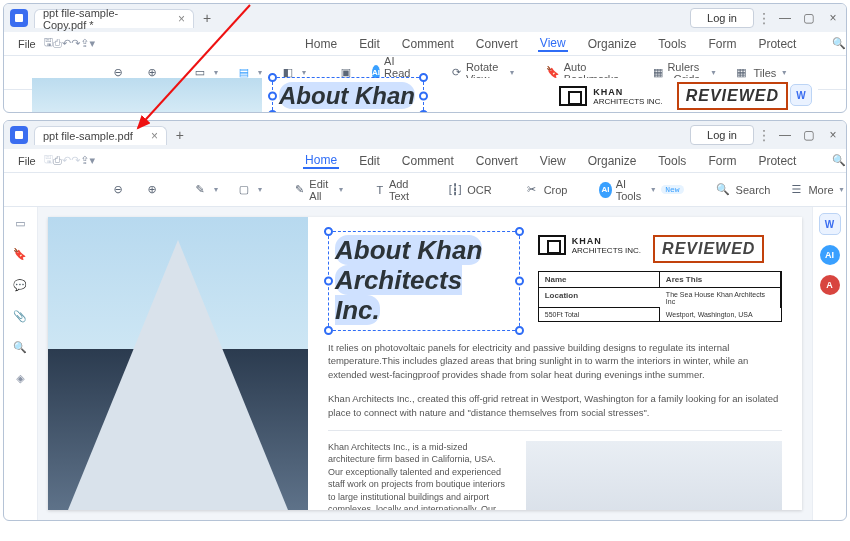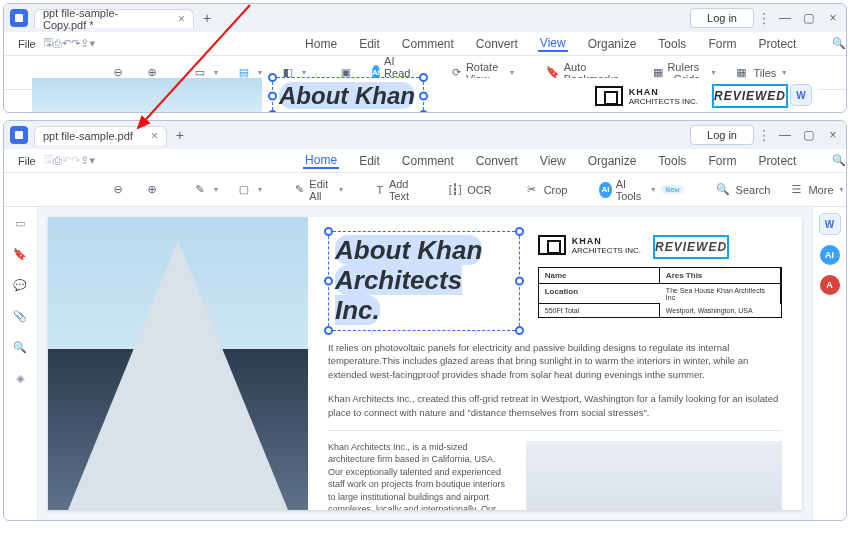--- a/index.html
+++ b/index.html
@@ -68,21 +68,21 @@
   .selected-text span { background: #cfe1ff; border-radius: 13px; }
   .sel-small .selected-text { font-size: 24px; white-space: nowrap; }
 
   
   .info-strip { display: flex; gap: 12px; align-items: flex-start; margin-top: 4px; }
   .logo-box { display: flex; align-items: flex-end; gap: 6px; }
   .logo-sq { width: 28px; height: 20px; border: 2px solid #111; position: relative; }
   .logo-sq::before { content:""; position:absolute; right:3px; top:3px; width:10px; height:10px; border:2px solid #111; }
   .logo-t { font-size: 8px; line-height: 1.05; color:#222; }
   .logo-t b { font-size: 9px; letter-spacing: 1px; }
-  .rev-box { border: 2px solid #0ea5e9; padding: 3px 0; font-weight: 800; font-size: 12px; font-style: italic; letter-spacing: 1px; }
+  .rev-box { border: 2px solid #c2410c; padding: 3px 7px; font-weight: 800; font-size: 16px; font-style: italic; letter-spacing: 1px; }
 
   .fact-tbl { border: 1px solid #111; font-size: 8px; display: grid; grid-template-columns: 1fr 1fr; margin-top: 8px; }
   .fact-tbl div { padding: 3px 6px; border-right: 1px solid #111; border-bottom: 1px solid #111; }
   .fact-tbl div:nth-child(3n){border-right:none}
   .fact-tbl .h { font-weight: 700; }
   .fact-tbl .v { font-size: 7px; color:#333; border-bottom:none; }
 
   
   .para { font-size: 9.5px; line-height: 1.45; color: #555; margin-top: 10px; }
   .hr { height: 1px; background: #e3e7ed; margin-top: 10px; }

